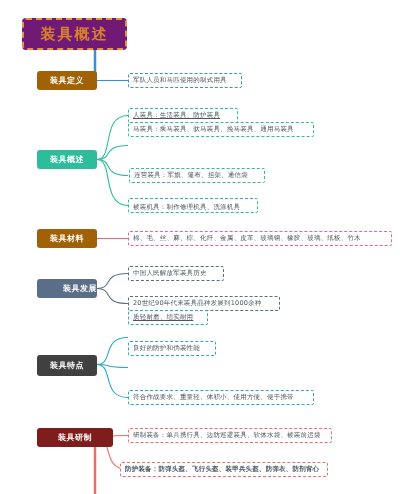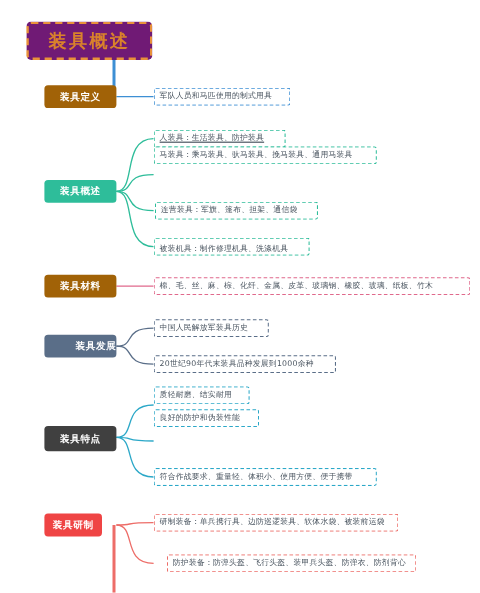--- a/index.html
+++ b/index.html
@@ -145,32 +145,32 @@
       </div>
       <div class="leaf-node" style="left: 128px; top: 266px; width: 96px; height: 15px; border-color: rgb(90, 110, 136);">
         <span>中国人民解放军装具历史</span>
       </div>
       <div class="leaf-node" style="left: 128px; top: 296px; width: 152px; height: 15px; border-color: rgb(90, 110, 136);">
         <span>20世纪90年代末装具品种发展到1000余种</span>
       </div>
       <div class="branch-node" style="left: 37px; top: 355px; width: 60px; height: 21px; background: #404040;">
         <span>装具特点</span>
       </div>
-      <div class="leaf-node" style="left: 128px; top: 322px; width: 80px; height: 15px; border-color: rgb(44, 168, 200);">
+      <div class="leaf-node" style="left: 128px; top: 310px; width: 80px; height: 15px; border-color: rgb(44, 168, 200); text-decoration: underline;">
         <span>质轻耐磨、结实耐用</span>
       </div>
       <div class="leaf-node" style="left: 128px; top: 341px; width: 88px; height: 15px; border-color: rgb(44, 168, 200);">
         <span>良好的防护和伪装性能</span>
       </div>
       <div class="leaf-node" style="left: 128px; top: 390px; width: 186px; height: 15px; border-color: rgb(44, 168, 200);">
         <span>符合作战要求、重量轻、体积小、使用方便、便于携带</span>
       </div>
-      <div class="branch-node" style="left: 37px; top: 428px; width: 48px; height: 19px; background: #ef4444;">
+      <div class="branch-node" style="left: 37px; top: 428px; width: 76px; height: 19px; background: #7f1d1d;">
         <span>装具研制</span>
       </div>
       <div class="leaf-node" style="left: 128px; top: 428px; width: 204px; height: 15px; border-color: rgb(237, 109, 104);">
         <span>研制装备：单兵携行具、边防巡逻装具、软体水袋、被装前运袋</span>
       </div>
-      <div class="leaf-node" style="left: 139px; top: 462px; width: 208px; height: 15px; border-color: rgb(237, 109, 104);">
+      <div class="leaf-node" style="left: 120px; top: 462px; width: 208px; height: 15px; border-color: rgb(237, 109, 104); font-weight: bold;">
         <span>防护装备：防弹头盔、飞行头盔、装甲兵头盔、防弹衣、防剂背心</span>
       </div>
     </div>
 </div>
 
 </body></html>

